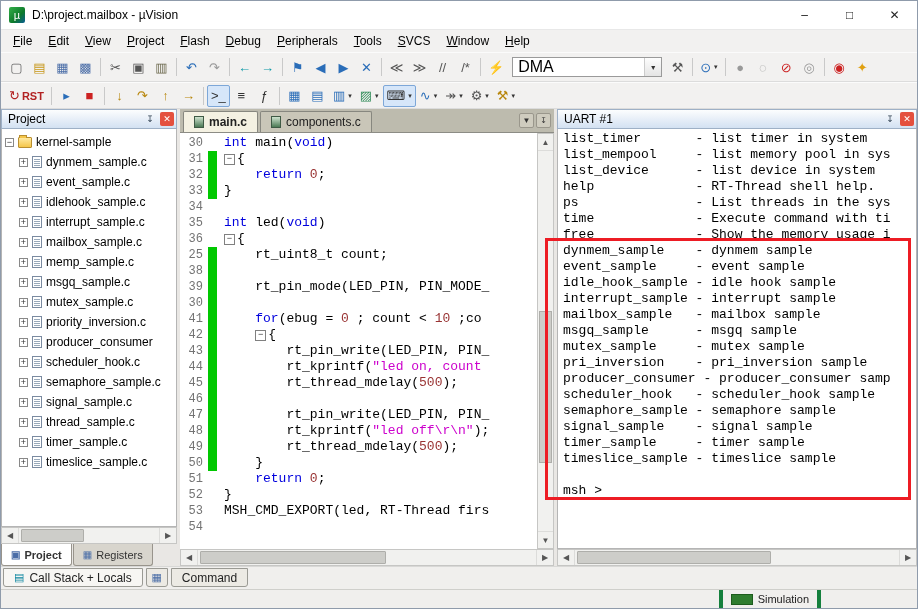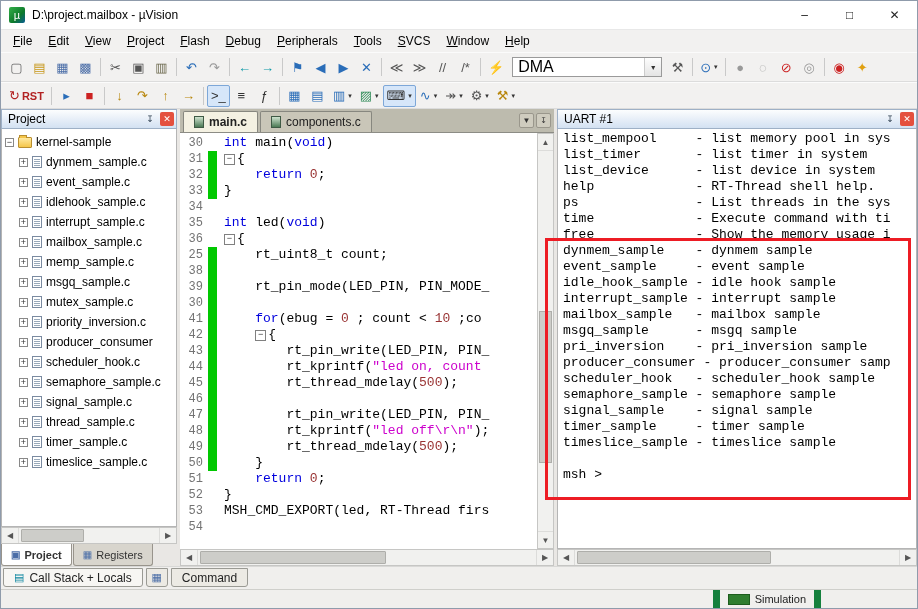--- a/index.html
+++ b/index.html
@@ -99,21 +99,21 @@
   .redbox{position:absolute;left:-13px;right:5px;border:3px solid var(--annotation);pointer-events:none;z-index:9;}
 
   .dockrow{height:23px;flex:0 0 23px;background:#f0efed;display:flex;align-items:stretch;gap:3px;padding:1px 3px 2px 2px;border-top:1px solid #d8d8d6;}
   .dock-tab{display:flex;align-items:center;gap:5px;padding:0 10px;font-size:12px;background:#eceae4;border:1px solid #9a9a94;border-radius:0 0 3px 3px;color:#222;}
   .dock-tab.cs{background:#f7f6f3;}
   .dock-icon{font-size:11px;color:#0e86a0;}
   .dock-btn{width:22px;display:flex;align-items:center;justify-content:center;font-size:11px;color:#4a6da7;background:#eceae4;border:1px solid #9a9a94;border-radius:0 0 3px 3px;}
   .dock-fill{flex:1;}
 
   .statusbar{height:19px;flex:0 0 19px;background:#f0efed;border-top:1px solid #cfcfcb;display:flex;align-items:stretch;font-size:11px;color:#222;}
-  .sb-sec{border-right:7px solid #15803d;display:flex;align-items:center;padding:0 8px;}
+  .sb-sec{border-right:4px solid #15803d;display:flex;align-items:center;padding:0 8px;}
   .sb-sec.grow{flex:1;}
   .sim{gap:5px;}
   .sim-box{width:22px;height:11px;background:var(--status-green);border:1px solid #1d5c1d;}
   .sb-sec.tail{width:96px;border-right:none;}
 </style>
 </head>
 <body>
 
 <div class="window">
 
@@ -598,33 +598,34 @@
 
     <div class="vsplit"></div>
 
     <div class="panel uart">
       <div class="phead">
         <span class="ptitle">UART #1</span>
         <span class="ph-btn">↧</span>
         <span class="ph-btn close">✕</span>
       </div>
       <div class="uout">
+          <div class="uline">list_timer       - list timer in system</div>
           <div class="uline">list_mempool     - list memory pool in sys</div>
-          <div class="uline">list_timer       - list timer in system</div>
           <div class="uline">list_device      - list device in system</div>
           <div class="uline">help             - RT-Thread shell help.</div>
           <div class="uline">ps               - List threads in the sys</div>
           <div class="uline">time             - Execute command with ti</div>
           <div class="uline">free             - Show the memory usage i</div>
           <div class="uline">dynmem_sample    - dynmem sample</div>
           <div class="uline">event_sample     - event sample</div>
           <div class="uline">idle_hook_sample - idle hook sample</div>
           <div class="uline">interrupt_sample - interrupt sample</div>
           <div class="uline">mailbox_sample   - mailbox sample</div>
           <div class="uline">msgq_sample      - msgq sample</div>
+          <div class="uline">mutex_sample     - mutex sample</div>
           <div class="uline">pri_inversion    - pri_inversion sample</div>
           <div class="uline">producer_consumer - producer_consumer samp</div>
           <div class="uline">scheduler_hook   - scheduler_hook sample</div>
           <div class="uline">semaphore_sample - semaphore sample</div>
           <div class="uline">signal_sample    - signal sample</div>
           <div class="uline">timer_sample     - timer sample</div>
           <div class="uline">timeslice_sample - timeslice sample</div>
           <div class="uline">&nbsp;</div>
           <div class="uline">msh &gt;</div>
           <div class="redbox" style="top: 109px; height: 262px; border-color: rgb(237, 28, 36);"></div>

